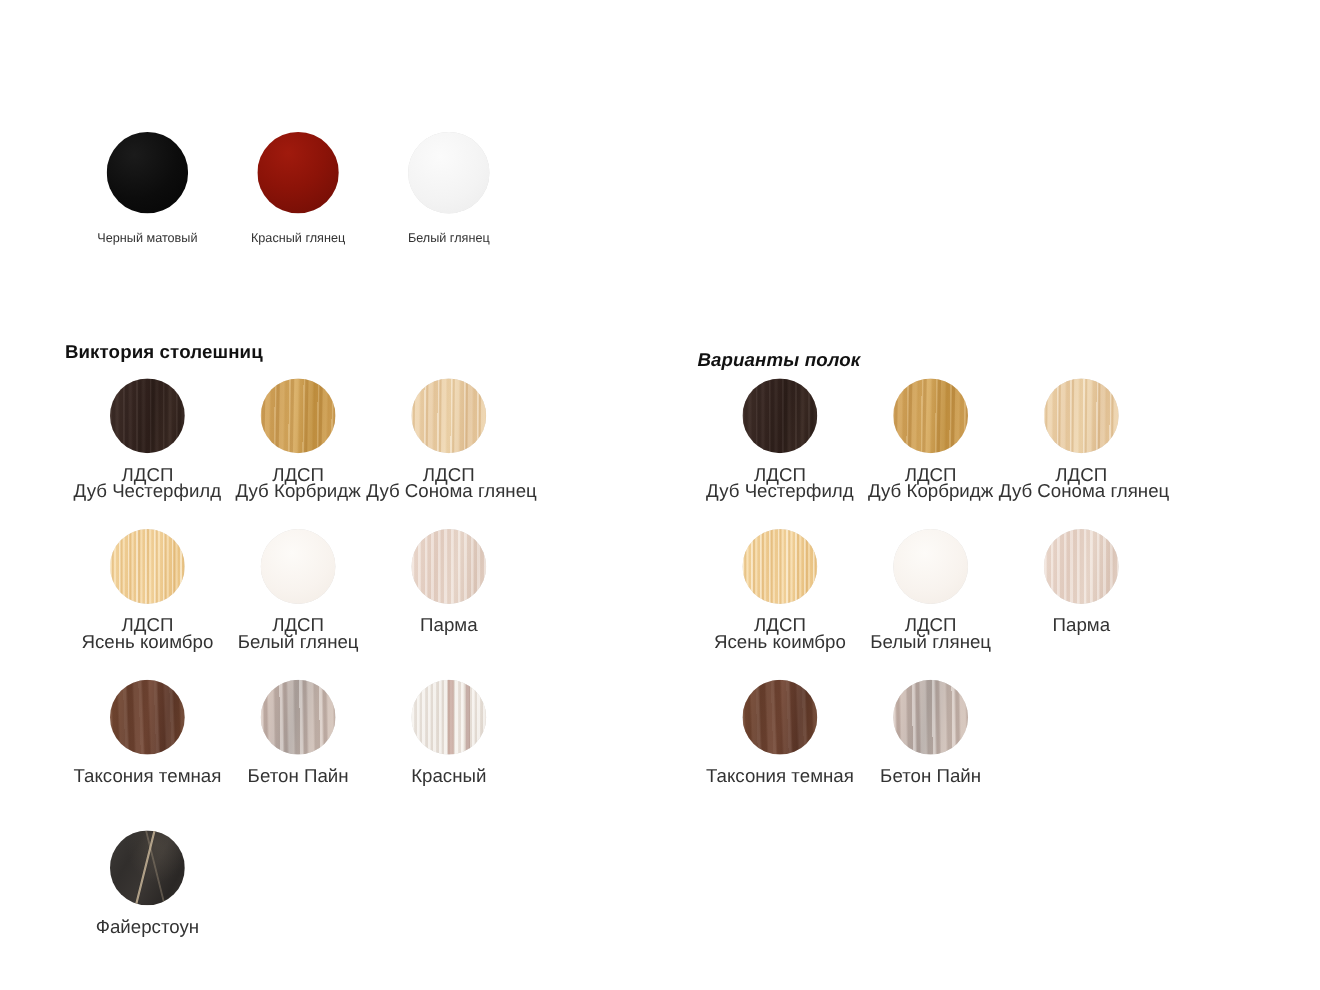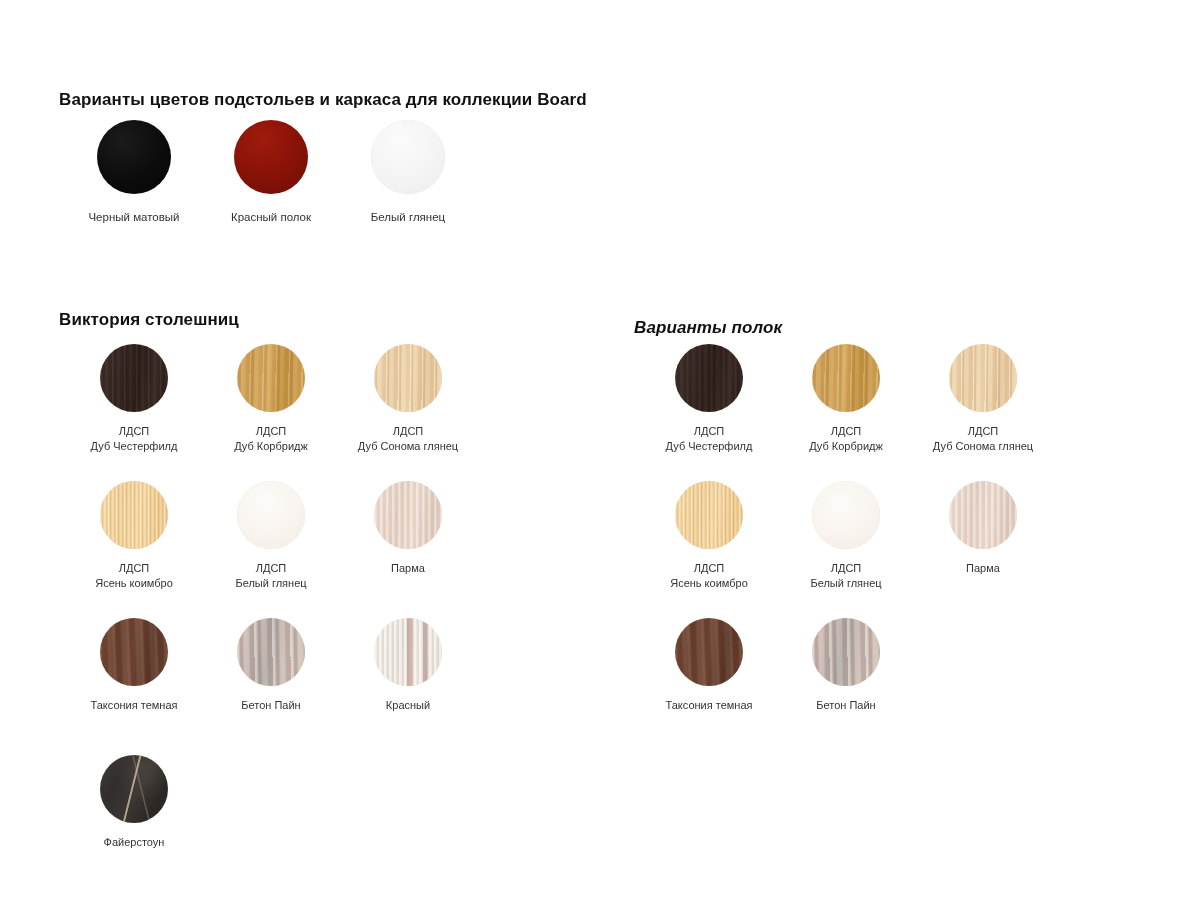--- a/index.html
+++ b/index.html
@@ -70,21 +70,21 @@
   .disc .tex {
     position: absolute;
     inset: 0;
   }
   .disc.edged {
     box-shadow: inset 0 0 0 1px rgba(0,0,0,0.07);
   }
 
   .caption {
     margin-top: 10px;
-    font-size: 11px;
+    font-size: 17px;
     line-height: 15px;
     color: #333333;
     white-space: nowrap;
   }
   .caption .l1 { display: block; }
   .caption .l2 { display: block; }
   .caption .l2:empty { display: none; }
 
   
   #group-frames { left: 59px; top: 120px; }
@@ -250,42 +250,41 @@
         rgba(0,0,0,0) 60%, rgba(0,0,0,0) 100%),
       radial-gradient(ellipse at 62% 18%, rgba(110,100,86,0.30) 0%, rgba(0,0,0,0) 45%),
       linear-gradient(120deg, #3e3b38 0%, #312e2c 30%, #3a3633 55%, #2a2725 80%, #36322f 100%);
   }
 </style>
 </head>
 <body>
 
 <div class="page">
 
-  <h2 class="section-title" id="title-frames">Варианты цветов подстольев и каркаса для коллекции Board</h2>
 
   <div class="swatch-group" id="group-frames">
       <div class="swatch-row">
         <div class="swatch-cell col0">
           <div class="disc-wrap">
             <div class="disc">
               <div class="tex tex-black-matte"></div>
             </div>
           </div>
           <div class="caption">
             <span class="l1">Черный матовый</span>
           </div>
         </div>
         <div class="swatch-cell col1">
           <div class="disc-wrap">
             <div class="disc">
               <div class="tex tex-red-gloss"></div>
             </div>
           </div>
           <div class="caption">
-            <span class="l1">Красный полок</span>
+            <span class="l1">Красный глянец</span>
           </div>
         </div>
         <div class="swatch-cell col2">
           <div class="disc-wrap">
             <div class="disc edged">
               <div class="tex tex-white-gloss"></div>
             </div>
           </div>
           <div class="caption">
             <span class="l1">Белый глянец</span>

